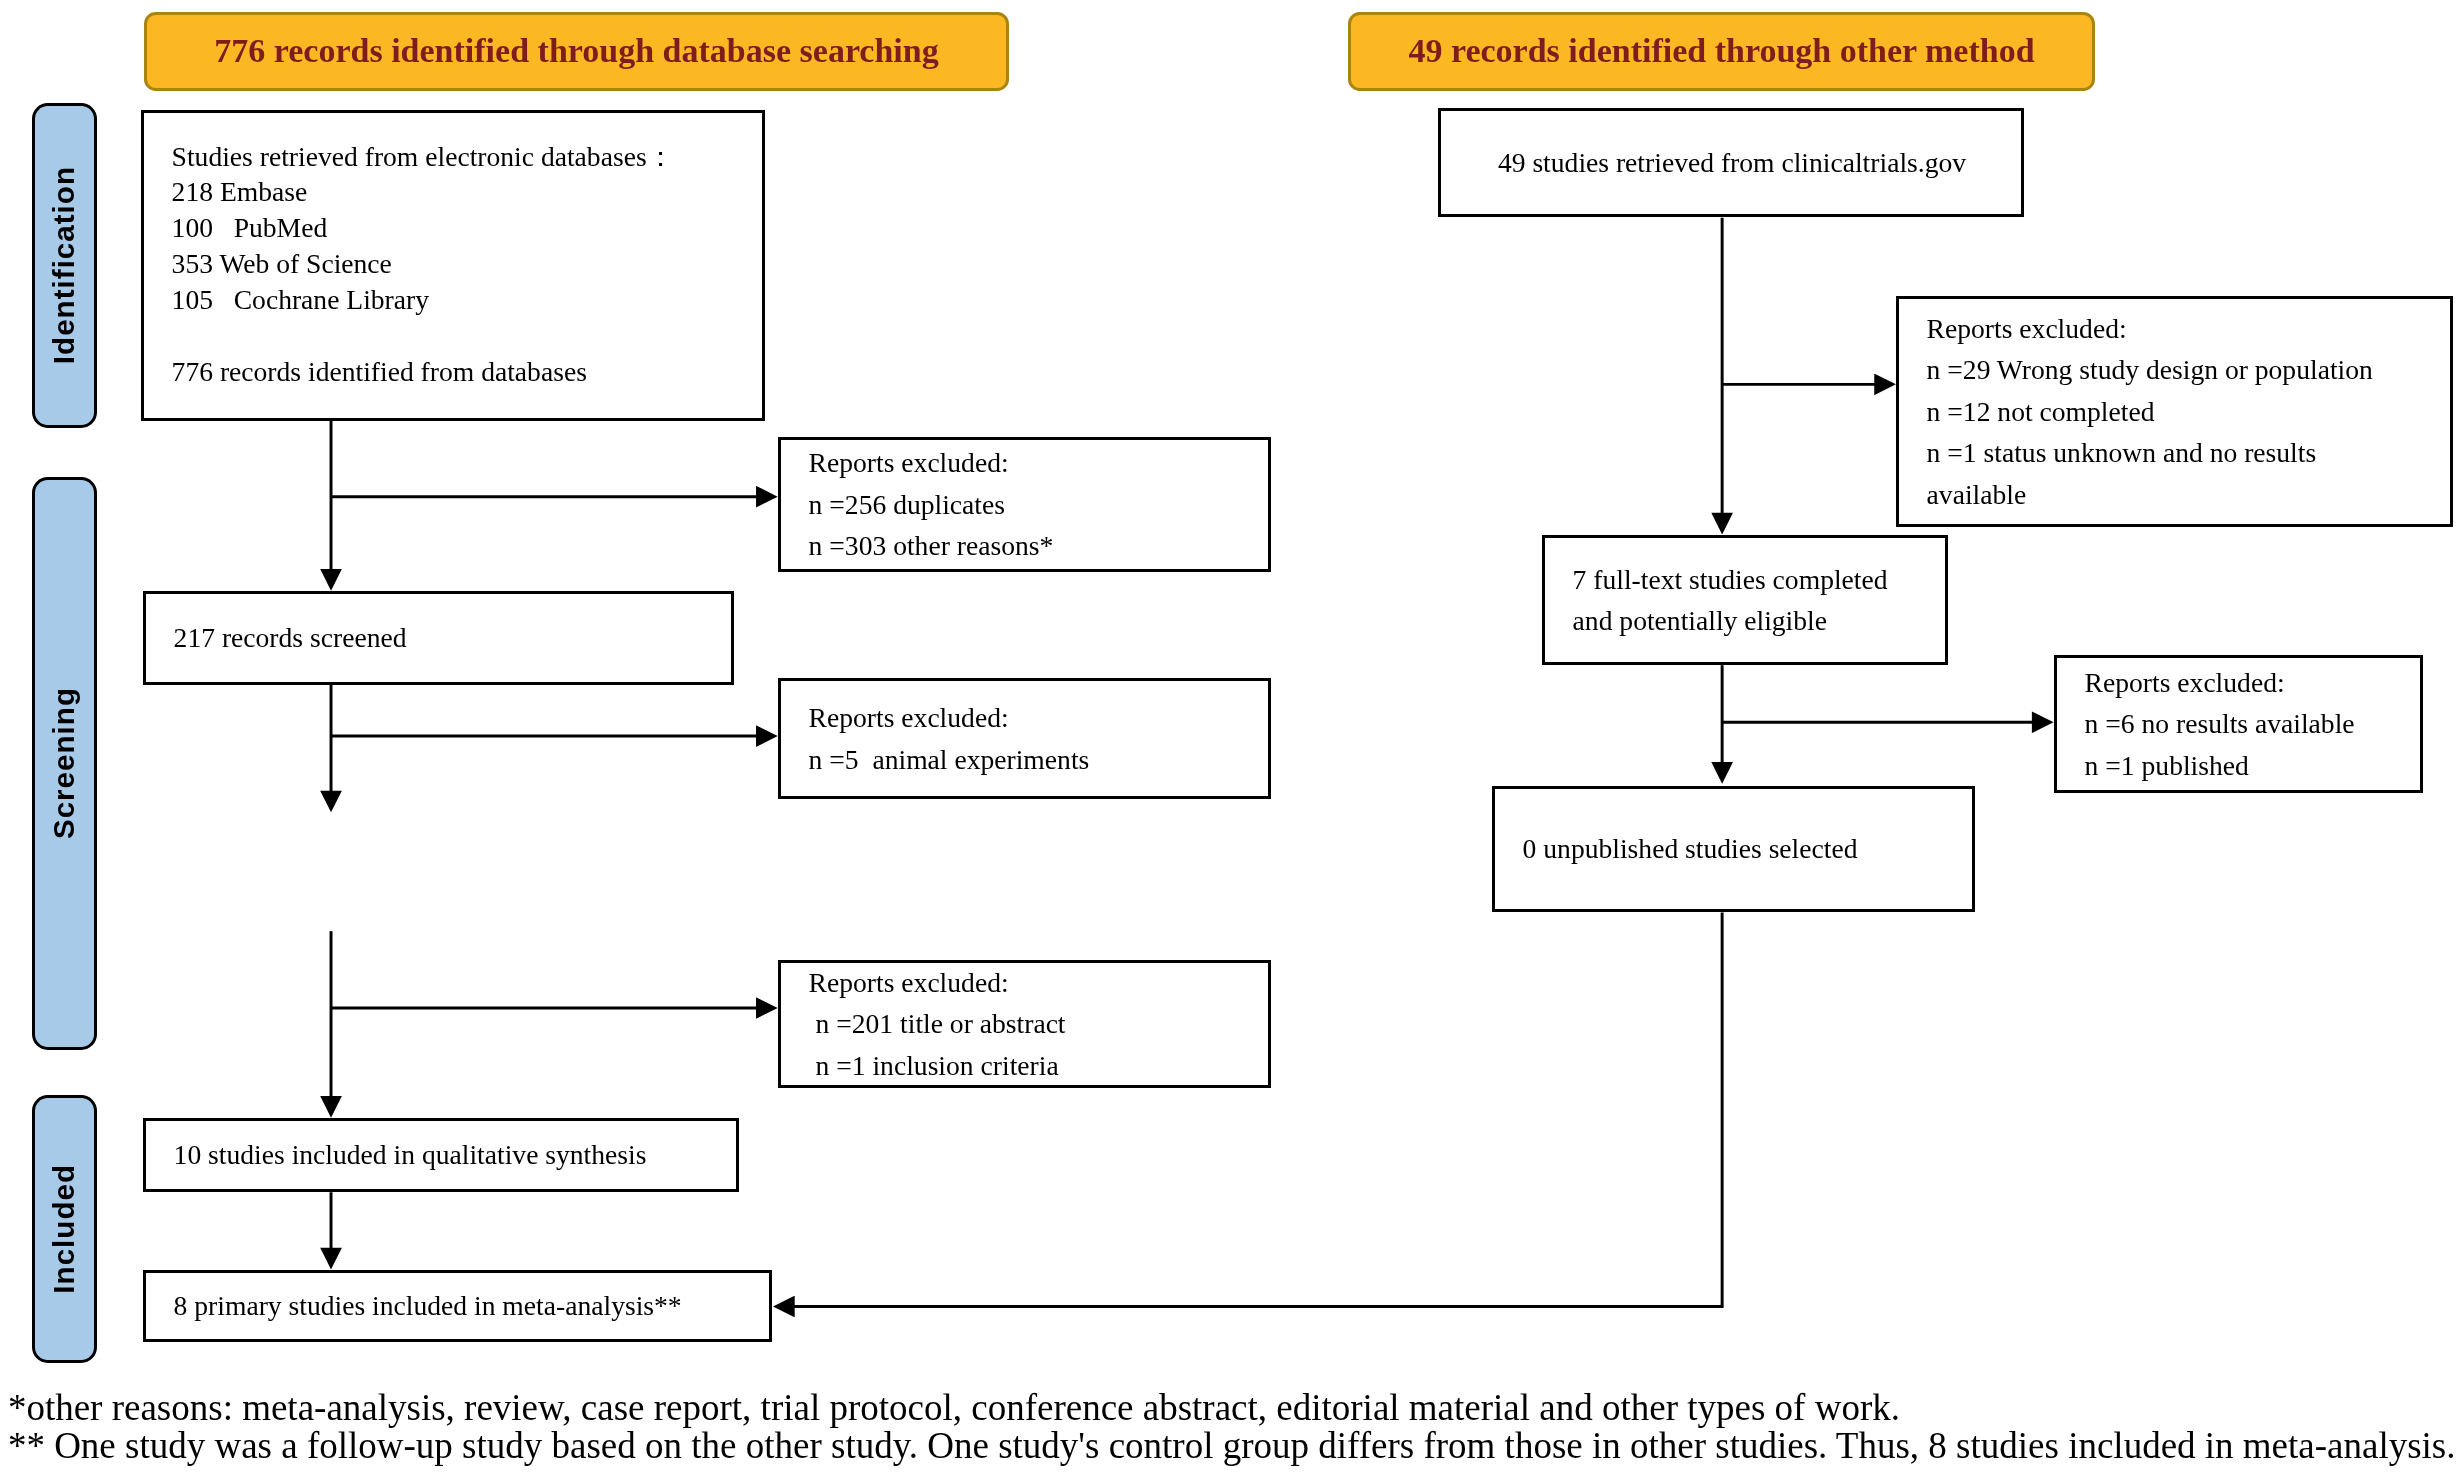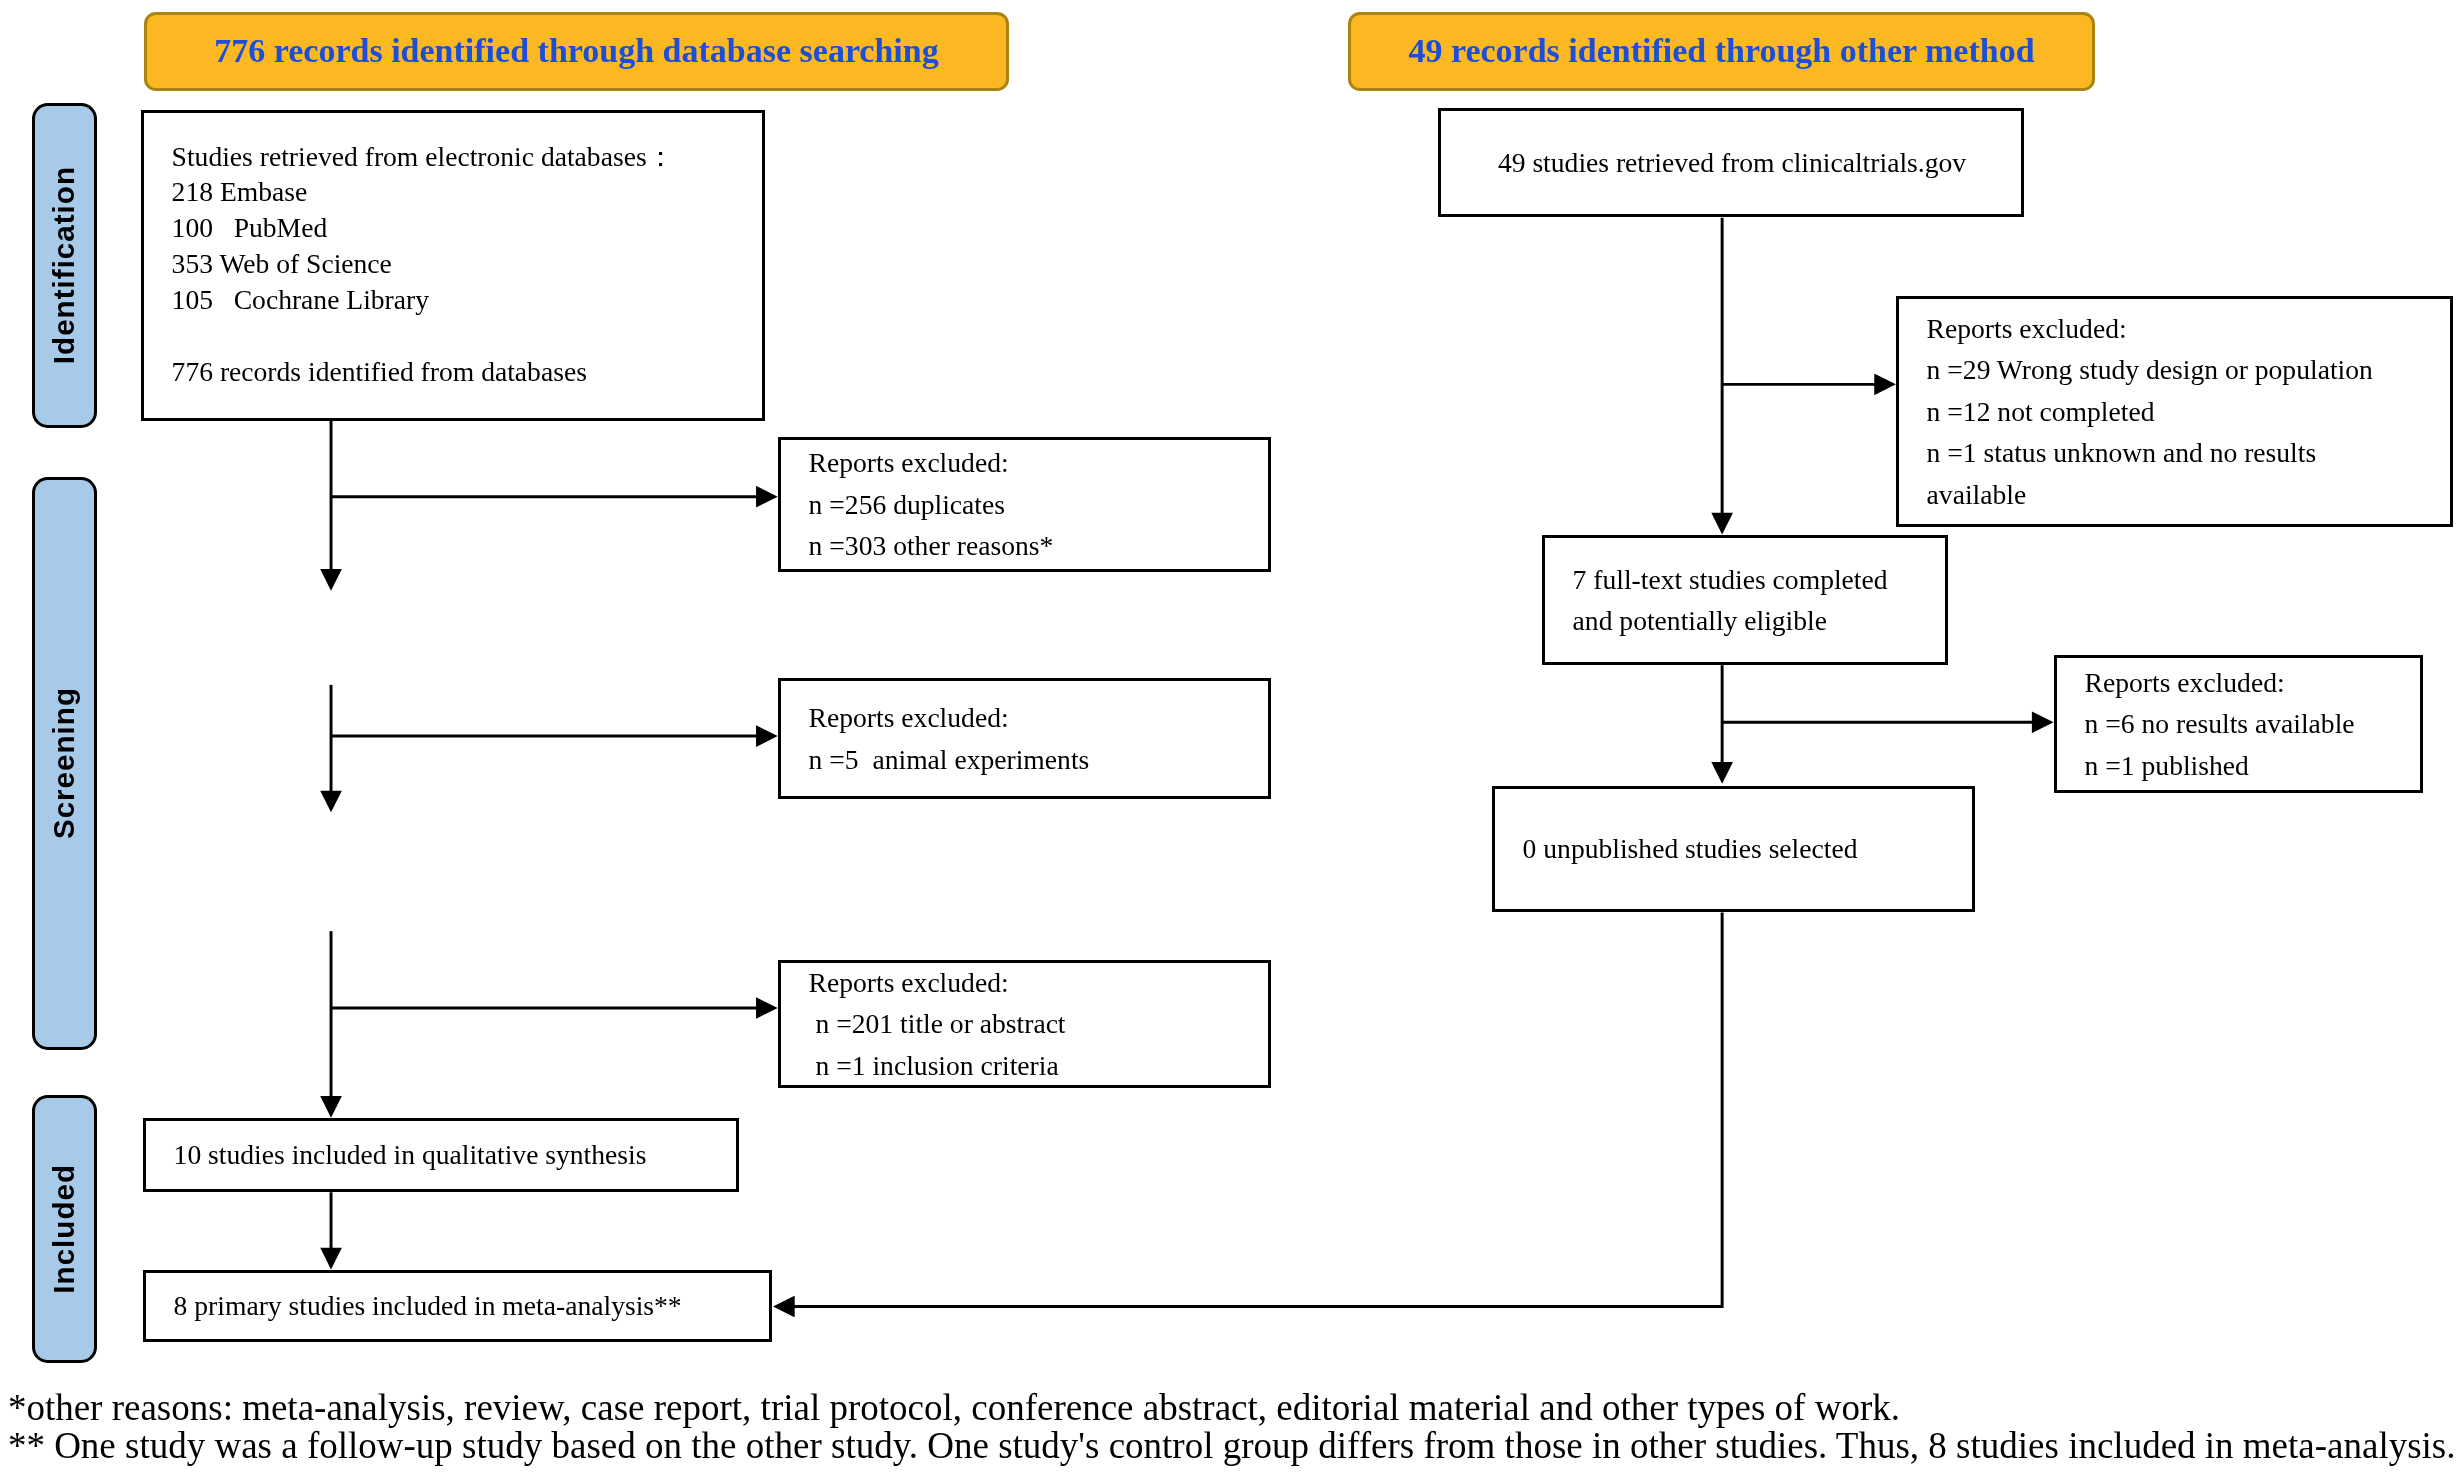--- a/index.html
+++ b/index.html
@@ -6,21 +6,21 @@
   html,body { background:#ffffff; }
   body {
     width:2463px; height:1483px; position:relative; overflow:hidden;
     font-family:"Liberation Serif", serif; color:#000;
   }
   #diagram { position:absolute; left:0; top:0; width:2463px; height:1483px; }
 
   .banner {
     position:absolute; display:flex; align-items:center; justify-content:center;
     background:var(--banner-fill,#FCB822); border:3px solid var(--banner-border,#A98410);
-    border-radius:11.8px; color:#1d4ed8; font-weight:700; font-size:34px; text-align:center;
+    border-radius:11.8px; color:#7f1d1d; font-weight:700; font-size:34px; text-align:center;
   }
   .stage {
     position:absolute; left:31.5px; width:65px;
     background:var(--tab-fill,#A7CAE9); border:3.9px solid #000; border-radius:15.8px;
     display:flex; align-items:center; justify-content:center;
   }
   .stage span {
     writing-mode:vertical-rl; transform:rotate(180deg);
     font-family:"Liberation Sans", sans-serif; font-weight:700; font-size:29.6px;
     letter-spacing:1px; color:#000;
@@ -76,20 +76,21 @@
     <span>Included</span>
   </div>
 
   <div class="box top-align" style="left:141px; top:110px; width:624px; height:311px;">Studies retrieved from electronic databases：
 218 Embase
 100   PubMed
 353 Web of Science
 105   Cochrane Library
 
 776 records identified from databases</div>
+  <div class="box" style="left:143px; top:591px; width:591px; height:94px;">217 records screened</div>
   <div class="box" style="left:143px; top:1118px; width:596px; height:74px;">10 studies included in qualitative synthesis</div>
   <div class="box" style="left:143px; top:1270px; width:629px; height:72px;">8 primary studies included in meta-analysis**</div>
 
   <div class="box" style="left:778px; top:437px; width:493px; height:135px;">Reports excluded:
 n =256 duplicates
 n =303 other reasons*</div>
   <div class="box" style="left:778px; top:678px; width:493px; height:121px;">Reports excluded:
 n =5  animal experiments</div>
   <div class="box" style="left:778px; top:960px; width:493px; height:128px;">Reports excluded:
  n =201 title or abstract

